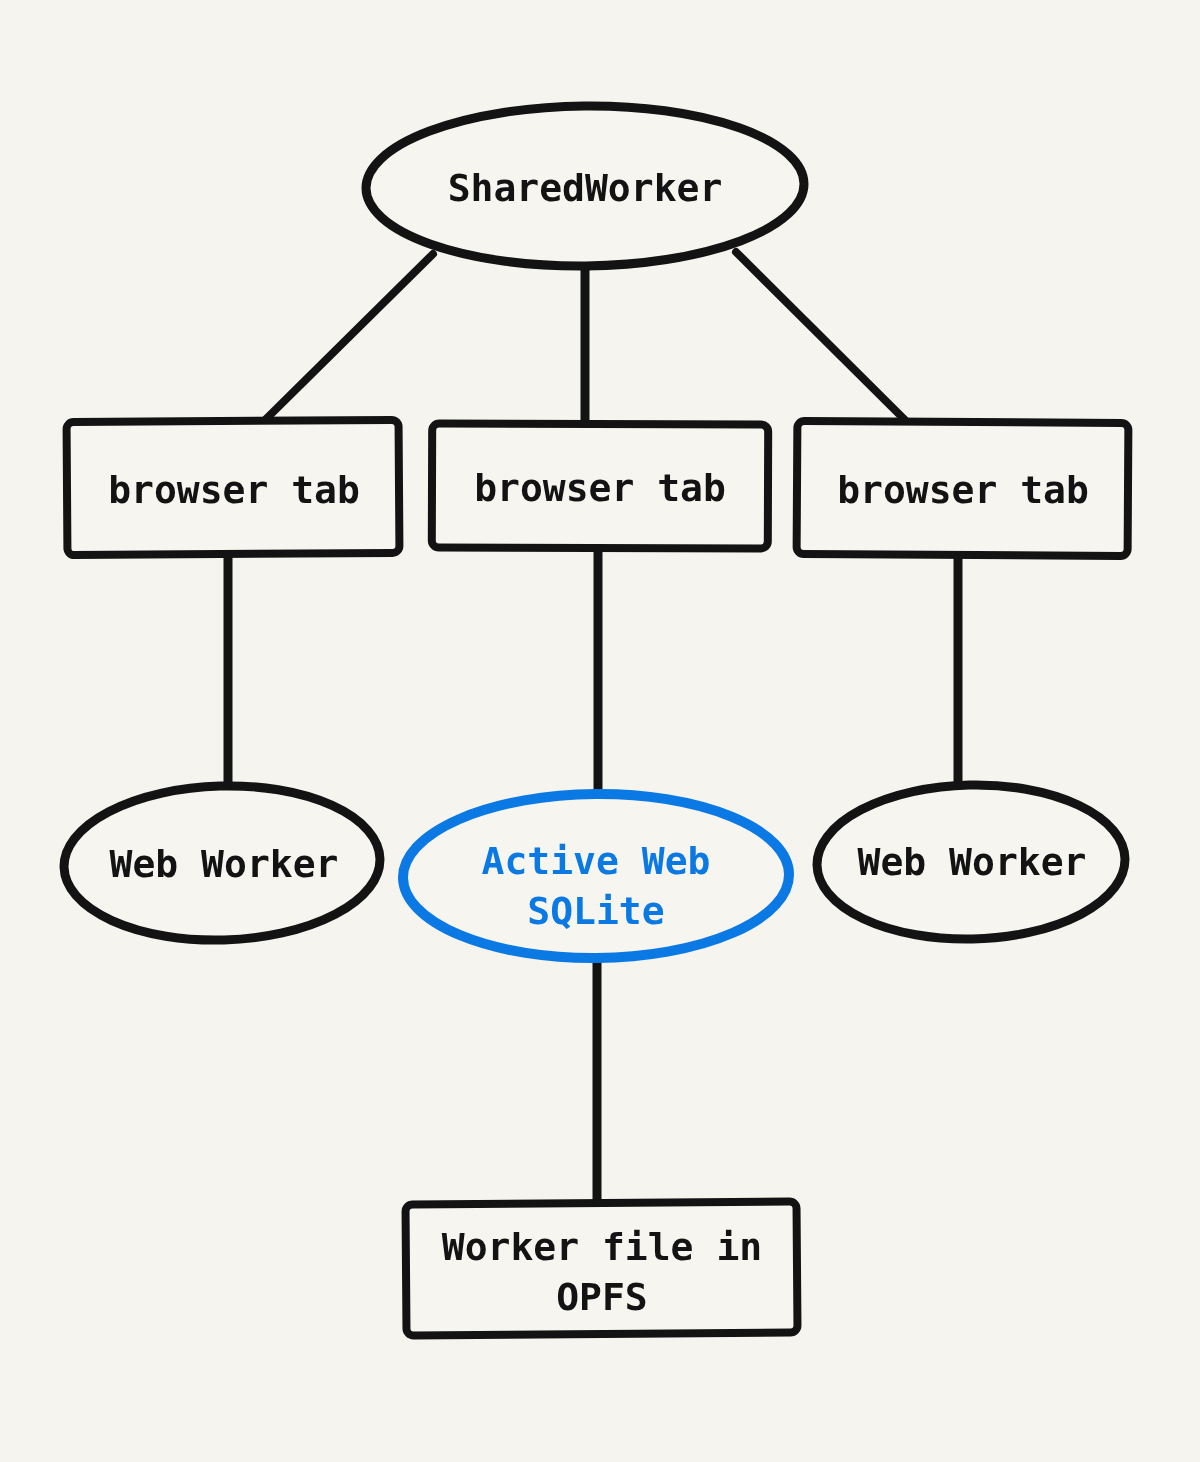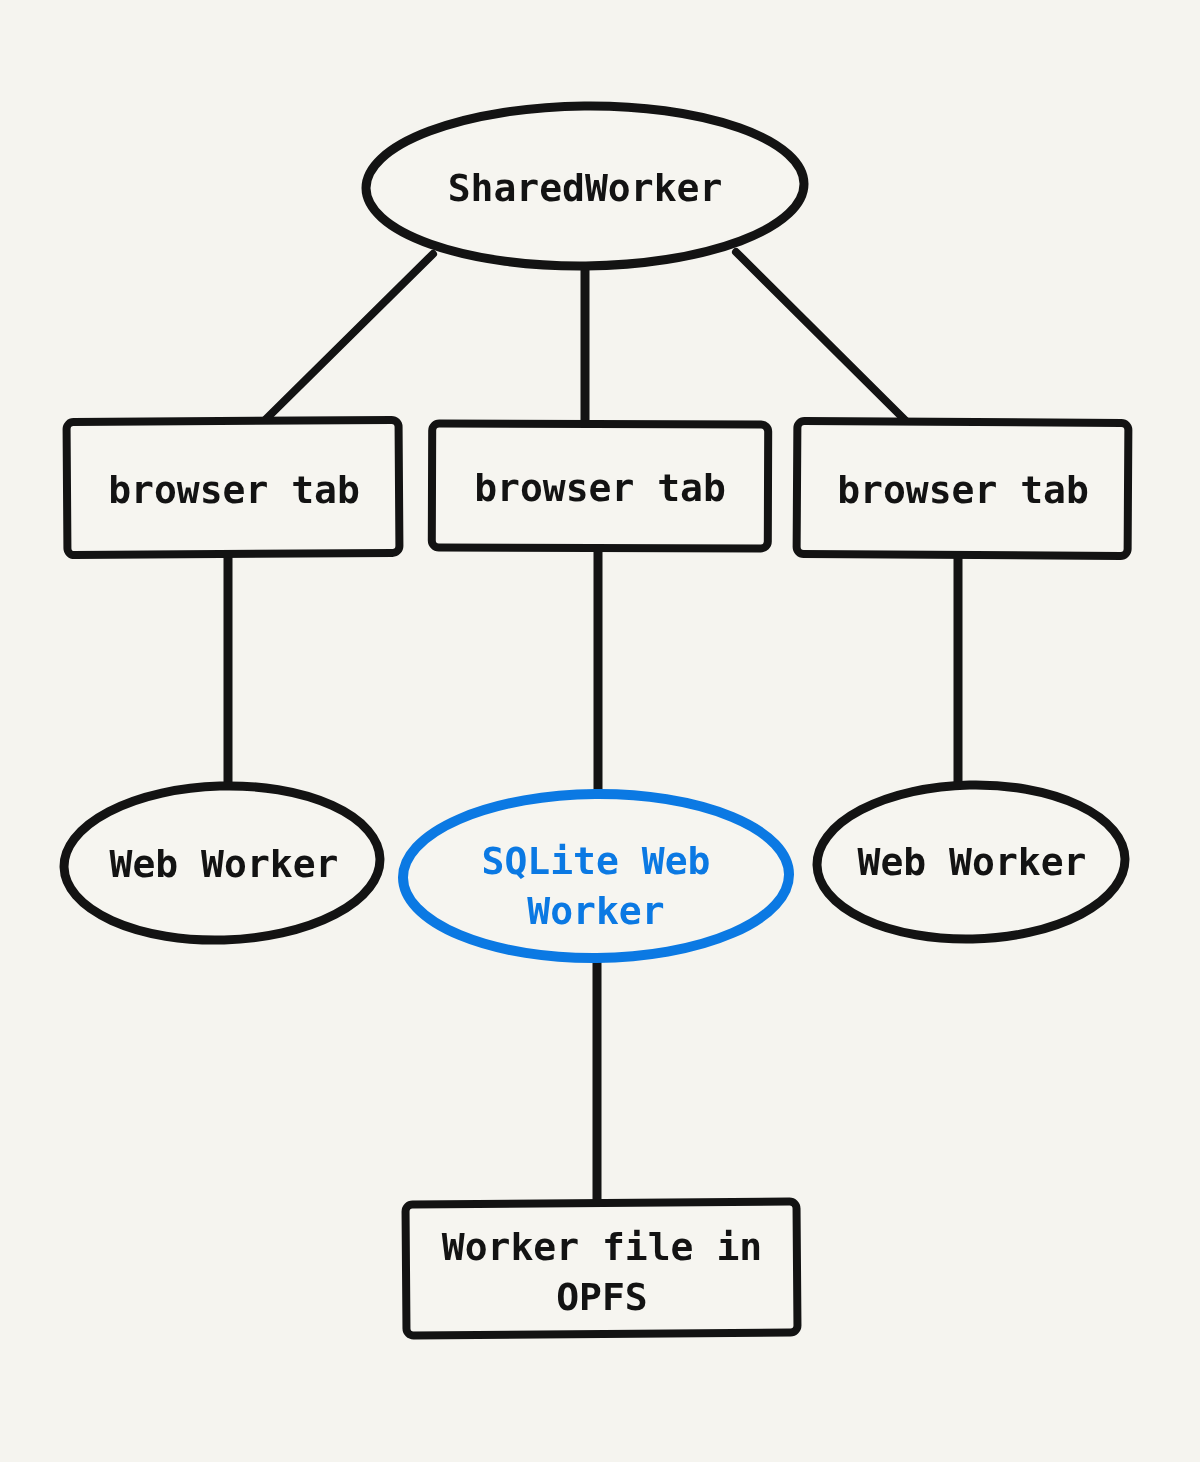--- a/index.html
+++ b/index.html
@@ -58,19 +58,19 @@
   <div class="node-label" style="left:585px; top:188px;">SharedWorker</div>
 
   <div class="node-label" style="left:234px; top:490px;">browser tab</div>
 
   <div class="node-label" style="left:600px; top:488px;">browser tab</div>
 
   <div class="node-label" style="left:963px; top:490px;">browser tab</div>
 
   <div class="node-label" style="left:224px; top:864px;">Web Worker</div>
 
-  <div class="node-label wrap" style="left: 596px; top: 886px; width: 340px; color: rgb(11, 121, 227);">SQLite Web Worker</div>
+  <div class="node-label wrap" style="left: 596px; top: 886px; width: 340px; color: rgb(11, 121, 227);">Active Web SQLite</div>
 
   <div class="node-label" style="left:972px; top:862px;">Web Worker</div>
 
   <div class="node-label wrap" style="left:602px; top:1272px; width:400px;">Worker file in OPFS</div>
 
 </div>
 
 </body></html>

